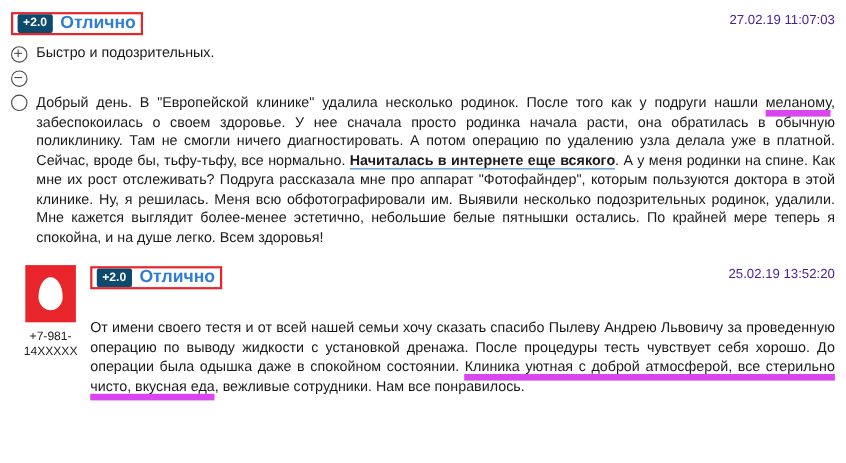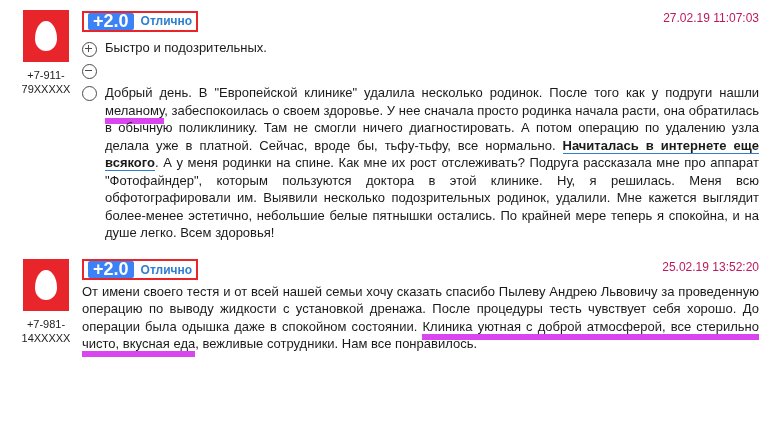--- a/index.html
+++ b/index.html
@@ -64,39 +64,39 @@
   .rating-box {
     border: 2px solid #e8252a;
     padding: 1px 4px 1px 4px;
     display: inline-flex;
     align-items: center;
     gap: 7px;
     height: 21px;
     box-sizing: border-box;
   }
   .rating-score {
-    background: #3b82f6;
+    background: #0c4a6e;
     color: #ffffff;
     font-weight: bold;
-    font-size: 18px;
+    font-size: 11px;
     padding: 1px 5px;
     border-radius: 2px;
     line-height: 15px;
   }
   .rating-label {
     color: #2f7fd1;
     font-weight: bold;
-    font-size: 12px;
+    font-size: 16px;
     line-height: 16px;
   }
   .timestamp {
     position: absolute;
     right: 0;
     top: 3px;
-    color: #be185d;
+    color: #4c1d95;
     font-size: 12px;
   }
   .bullets {
     margin-top: 6px;
   }
   .bullet {
     display: flex;
     align-items: flex-start;
     margin-bottom: 5px;
   }
@@ -146,36 +146,27 @@
   .u-blue {
     border-bottom: 1px solid #2f7fd1;
   }
   .bold {
     font-weight: bold;
   }
   .review-two {
     padding-top: 10px;
   }
   .review-two .body-text {
-    margin-top: 0;
+    margin-top: 24px;
   }
 </style>
 </head>
 <body>
 
 <div class="review review-one">
-  <div class="avatar-col">
-    <div class="avatar">
-      <div class="egg"></div>
-    </div>
-    <div class="phone">
-      <div>+7-911-</div>
-      <div>79XXXXX</div>
-    </div>
-  </div>
   <div class="content-col">
     <div class="head-row">
       <div class="rating-box">
         <span class="rating-score">+2.0</span>
         <span class="rating-label">Отлично</span>
       </div>
       <div class="timestamp">27.02.19 11:07:03</div>
     </div>
     <div class="bullets">
       <div class="bullet">

